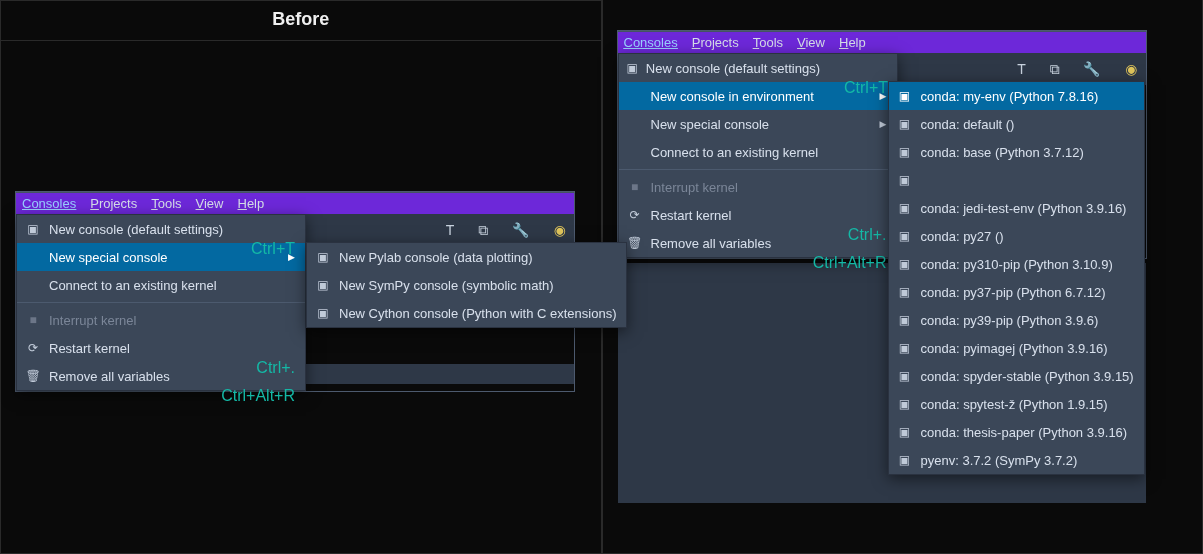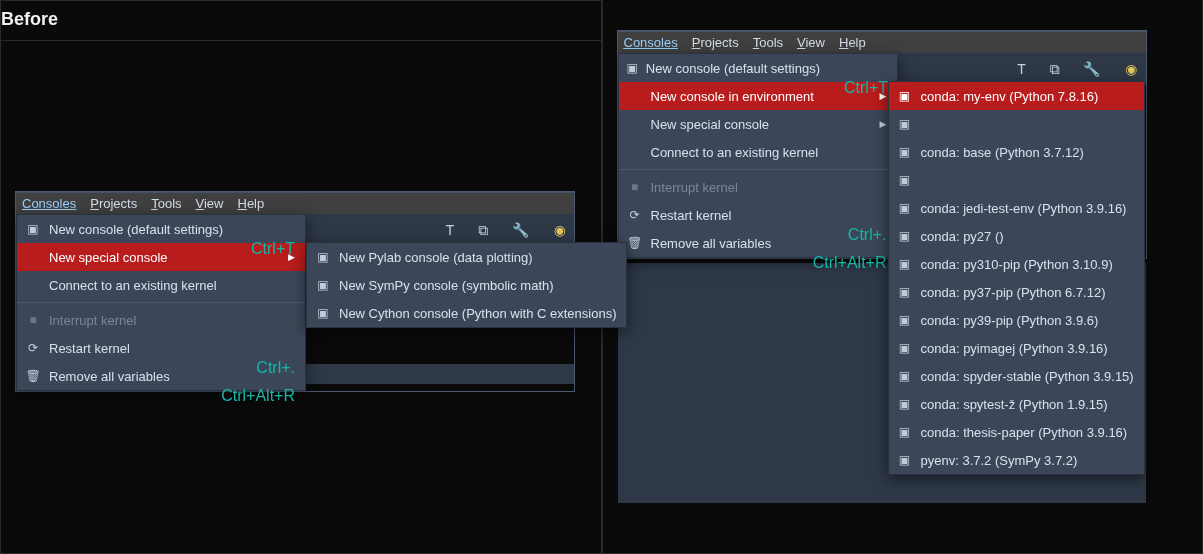--- a/index.html
+++ b/index.html
@@ -21,39 +21,39 @@
   flex: 1;
   border: 1px solid #2a2a2a;
   border-top: none;
   position: relative;
 }
 .col:first-child { border-left: 1px solid #2a2a2a; }
 .col-header {
   background: #0a0a0a;
   border-top: 1px solid #2a2a2a;
   border-bottom: 1px solid #2a2a2a;
-  text-align: left;
+  text-align: center;
   font-weight: 600;
   font-size: 18px;
   padding: 8px 0 10px;
   color: #f0f0f0;
 }
 .col-body {
   position: relative;
   height: calc(100% - 40px);
   padding: 10px;
 }
 .panel-wrap {
   position: absolute;
 }
 .before-wrap { top: 150px; left: 14px; }
 .after-wrap  { top: 30px;  left: 14px; }
 
 .menubar {
-  background: #404040;
+  background: #6d28d9;
   padding: 3px 6px;
   display: flex;
   gap: 14px;
   border-top: 1px solid #455264;
 }
 .menubar .mitem {
   color: #d5dde8;
   cursor: pointer;
 }
 .menubar .mitem.active {
@@ -91,21 +91,21 @@
 .menu-row .ic {
   width: 16px;
   text-align: center;
   color: #c0cad8;
   font-size: 12px;
 }
 .menu-row .lbl { flex: 1; }
 .menu-row .sc  { color: #14b8a6; font-size: 16px; margin-left: 16px; margin-top: 39px; }
 .menu-row .arw { color: #c0cad8; font-size: 9px; margin-left: 14px; }
 .menu-row.active {
-  background: #b91c1c;
+  background: #0369a1;
   color: #fff;
 }
 .menu-row.active .ic, .menu-row.active .sc, .menu-row.active .arw { color: #fff; }
 .menu-row.disabled { color: #7b8698; }
 .menu-row.disabled .ic { color: #6c7688; }
 .menu-sep {
   height: 1px;
   background: #4c5a6e;
   margin: 3px 0;
 }
@@ -252,20 +252,21 @@
           </div>
 
           <div class="submenu" id="env-submenu" style="left:270px;top:28px;min-width:250px;z-index:3;">
 
           <div class="menu-row active">
                 <span class="ic">▣</span>
                 <span class="lbl">conda: my-env (Python 7.8.16)</span>
               </div>
               <div class="menu-row">
                 <span class="ic">▣</span>
+                <span class="lbl">conda: default ()</span>
               </div>
               <div class="menu-row">
                 <span class="ic">▣</span>
                 <span class="lbl">conda: base (Python 3.7.12)</span>
               </div>
               <div class="menu-row">
                 <span class="ic">▣</span>
               </div>
               <div class="menu-row">
                 <span class="ic">▣</span>

